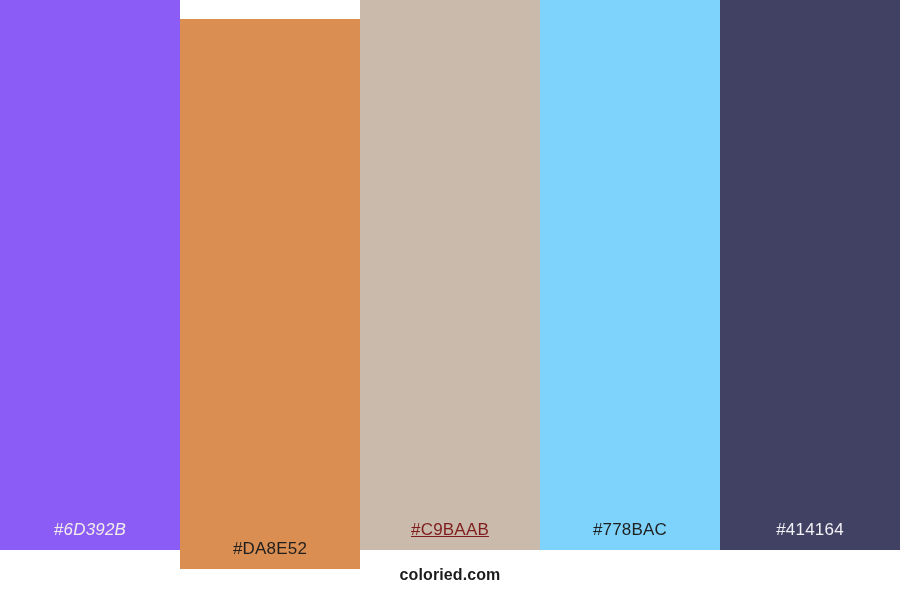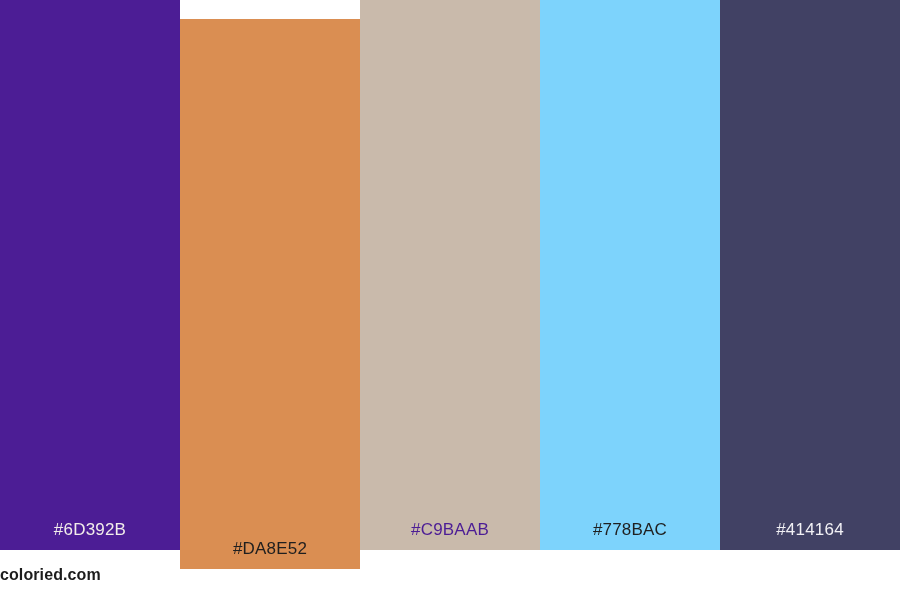--- a/index.html
+++ b/index.html
@@ -49,49 +49,49 @@
     padding-bottom: 12px;
     user-select: none;
   }
 
   .footer-bar {
     width: 900px;
     height: 52px;
     background: #ffffff;
     display: flex;
     align-items: center;
-    justify-content: flex-start;
+    justify-content: center;
   }
 
   .footer-brand {
     font-family: "Liberation Sans", sans-serif;
     font-size: 16px;
     font-weight: 700;
     color: #1c1c1c;
     letter-spacing: 0.1px;
     line-height: 1;
   }
 </style>
 </head>
 <body style="background-color: rgb(255, 255, 255);">
 
 <div class="palette-page">
 
   <div class="swatch-strip">
 
-    <div class="swatch" style="background-color: #4c1d95;">
+    <div class="swatch" style="background-color: #8b5cf6; font-style: italic;">
       <div class="swatch-label" style="color: rgb(242, 237, 234);">#6D392B</div>
     </div>
 
     <div class="swatch" style="background-color: rgb(218, 142, 82); margin-top: 19px;">
       <div class="swatch-label" style="color: rgb(31, 31, 31);">#DA8E52</div>
     </div>
 
     <div class="swatch" style="background-color: rgb(201, 186, 171);">
-      <div class="swatch-label" style="color: #4c1d95;">#C9BAAB</div>
+      <div class="swatch-label" style="color: #7f1d1d; text-decoration: underline;">#C9BAAB</div>
     </div>
 
     <div class="swatch" style="background-color: #7dd3fc;">
       <div class="swatch-label" style="color: rgb(31, 31, 31);">#778BAC</div>
     </div>
 
     <div class="swatch" style="background-color: rgb(65, 65, 100);">
       <div class="swatch-label" style="color: rgb(242, 241, 245);">#414164</div>
     </div>
 

